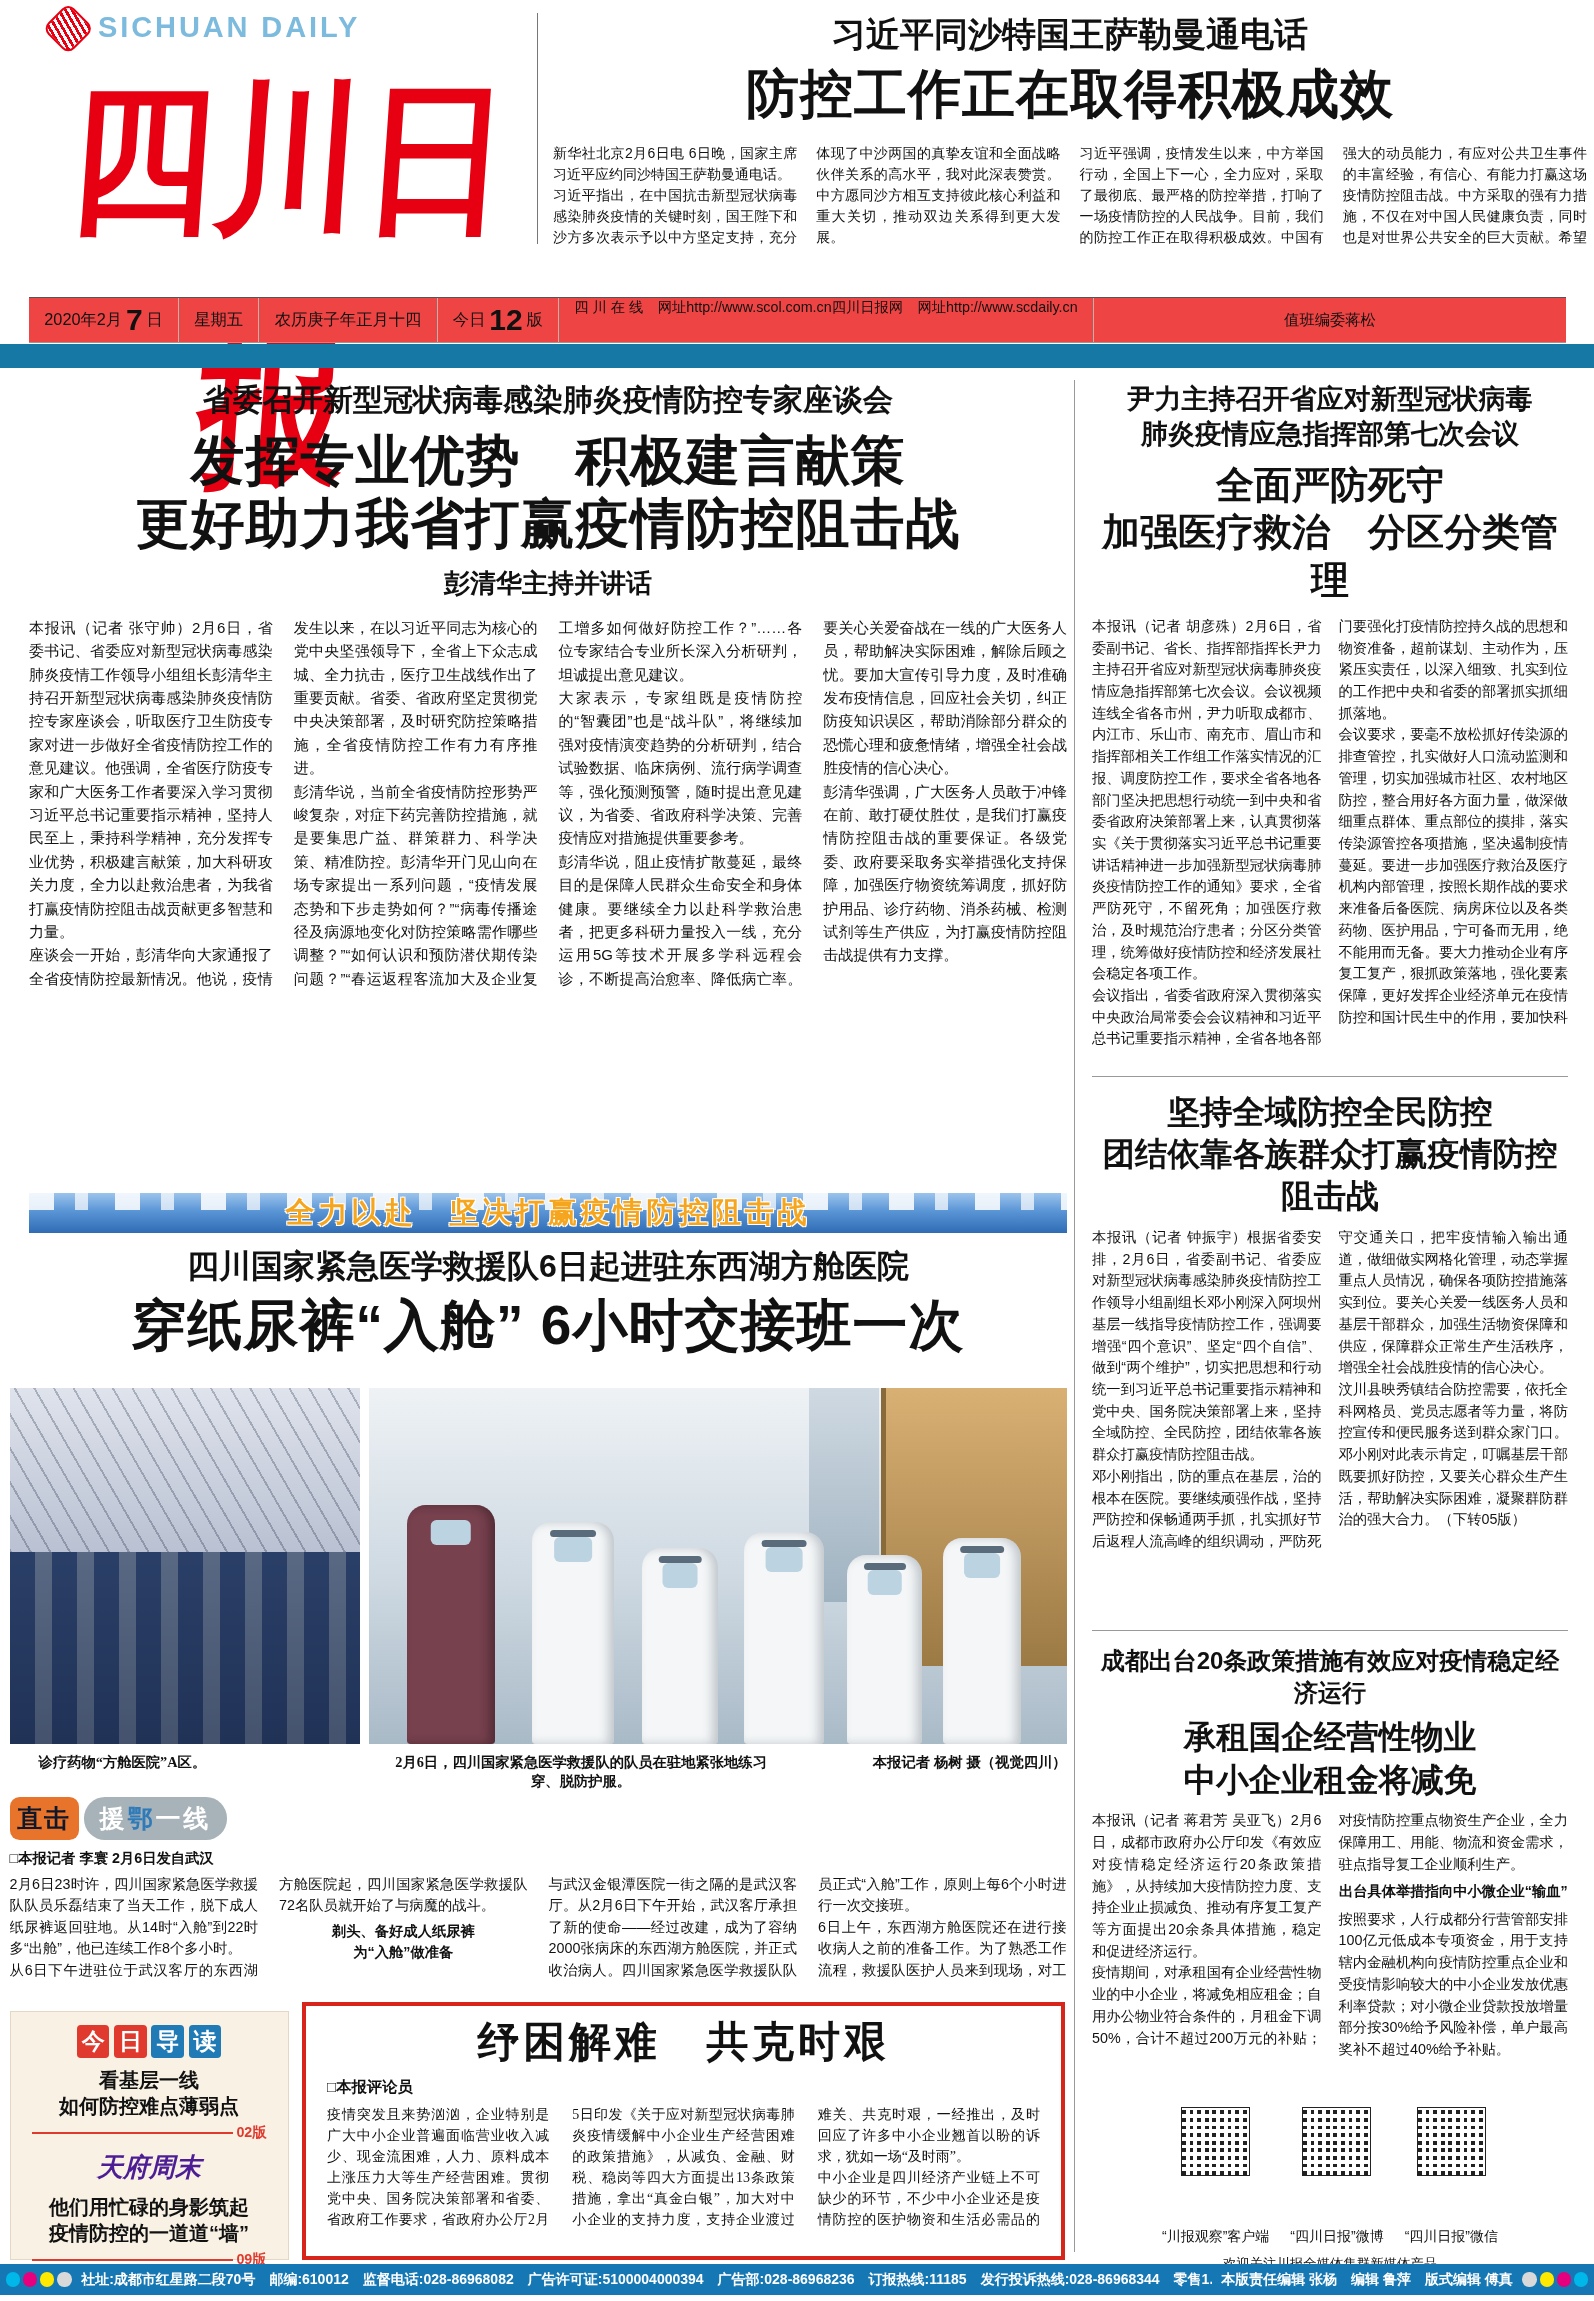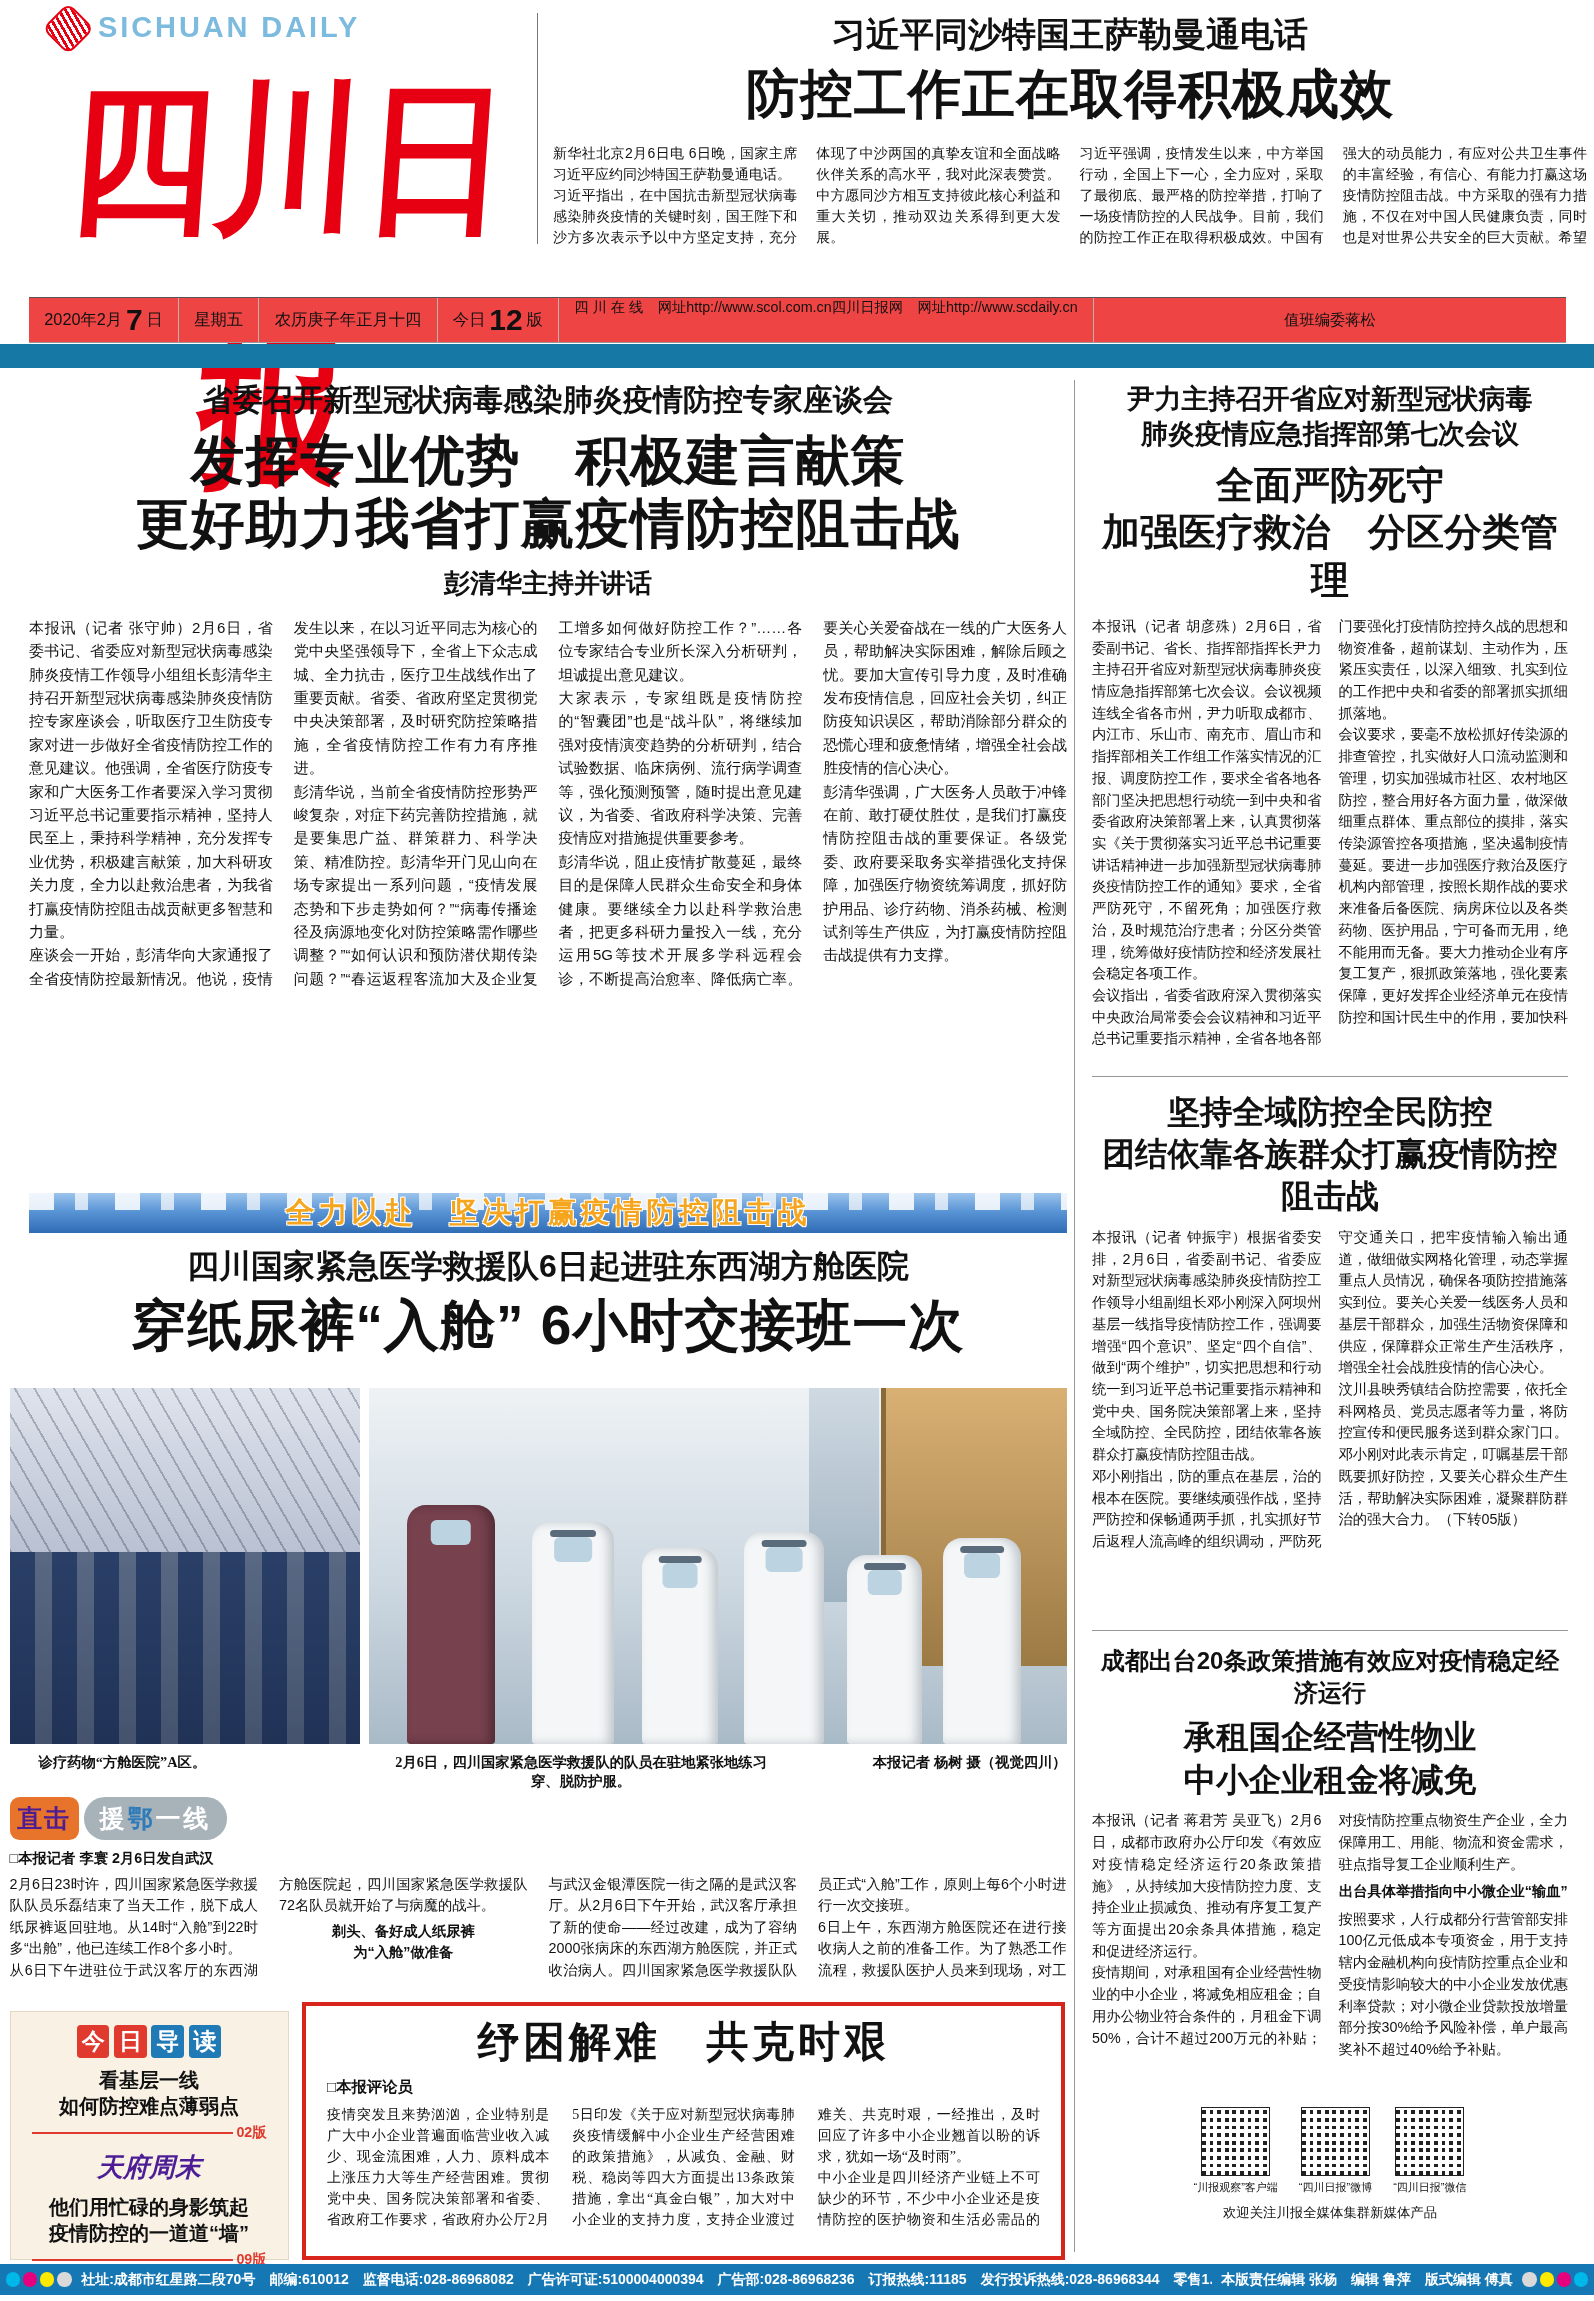--- a/index.html
+++ b/index.html
@@ -55,21 +55,21 @@
   .s-body.h3{height:283px;}
   .s-rule{border:none;border-top:1px solid #999;margin:13.4px 0;}
   .s-kicker2{font-size:24px;font-weight:bold;text-align:center;}
   .s-head2{font-size:32.5px;font-weight:900;text-align:center;line-height:1.3;margin:7.6px 0 9.6px;}
   .s-subhead{font-weight:bold;text-align:center;display:block;margin:5.7px 0;}
   .qr-row{display:flex;justify-content:center;gap:21px;margin-top:13.4px;}
   .qr-item{display:flex;flex-direction:column;align-items:center;gap:3.8px;}
   .qr{width:67px;height:67px;border:1.9px solid #222;
       background:repeating-linear-gradient(0deg,#111 0 3.8px,#fff 3.8px 7.6px),repeating-linear-gradient(90deg,#111 0 3.8px,#fff 3.8px 7.6px);
       background-blend-mode:screen;}
-  .qr-label{font-size:11px;}
+  .qr-label{font-size:14px;margin-top:48px;}
   .qr-caption{text-align:center;font-size:13.4px;margin-top:9.6px;}
 
   
   .banner{left:29px;top:1193px;width:1038px;height:40px;background:linear-gradient(180deg,#9cc4ec 0%,#5a95d6 45%,#2f6cb4 100%);
     display:flex;align-items:center;justify-content:center;overflow:hidden;}
   .banner:before{content:"";position:absolute;left:0;top:0;width:100%;height:17px;
     background:repeating-linear-gradient(90deg,rgba(255,255,255,.85) 0 25px,rgba(255,255,255,0) 25px 46px,rgba(255,255,255,.7) 46px 59px,rgba(255,255,255,0) 59px 86px);}
   .banner-text{position:relative;color:#f6a61e;font-size:29px;font-weight:900;letter-spacing:3.8px;
     text-shadow:-1px -1px 0 #fff,1px -1px 0 #fff,-1px 1px 0 #fff,1px 1px 0 #fff;}
 
@@ -93,21 +93,21 @@
   .ppe .visor{position:absolute;top:7.6px;left:50%;transform:translateX(-50%);width:56%;height:7.6px;background:#5a6c7c;border-radius:3.8px;}
   .ppe.dark{background:#77414e;box-shadow:inset -5.7px 0 9.6px rgba(40,20,25,.45);}
 
   .cap-row{left:9.6px;top:1753px;width:1057px;display:flex;align-items:flex-start;font-size:14.3px;}
   .cap-left{width:344px;padding-left:29px;font-family:"Liberation Serif",serif;font-weight:bold;}
   .cap-main{flex:1;text-align:center;font-family:"Liberation Serif",serif;font-weight:bold;}
   .cap-credit{width:287px;text-align:right;font-weight:bold;}
 
   
   .badge-row{left:9.6px;top:1797px;display:flex;align-items:center;gap:5.7px;}
-  .badge-zhiji{background:#e8732a;color:#4c1d95;font-size:25px;font-weight:900;padding:4.8px 7.6px;border-radius:9.6px;letter-spacing:1.9px;}
+  .badge-zhiji{background:#e8732a;color:#0f172a;font-size:25px;font-weight:900;padding:4.8px 7.6px;border-radius:9.6px;letter-spacing:1.9px;}
   .badge-pill{background:#a7b2b9;color:#fff;font-size:25px;font-weight:900;padding:4.8px 15.3px;border-radius:21px;letter-spacing:2.9px;}
   .badge-pill .e{color:#2f7ab8;}
   .hosp-byline{left:9.6px;top:1849px;font-size:14.3px;font-weight:bold;}
   .hosp-body{left:9.6px;top:1874px;width:1057px;column-count:4;column-gap:21px;font-size:14.3px;line-height:1.5;height:122px;overflow:hidden;}
   .hosp-sub{display:block;font-weight:bold;text-align:center;margin:3.8px 0;}
 
   
   .guide{left:9.6px;top:2011px;width:279px;height:249px;background:#f8f1e4;border:1px solid #e2d8c4;text-align:center;padding-top:13.4px;box-sizing:border-box;}
   .gbadges{display:flex;justify-content:center;gap:4.8px;}
   .gb{width:32.5px;height:32.5px;color:#fff;font-size:23px;font-weight:900;display:flex;align-items:center;justify-content:center;border-radius:3.8px;}

